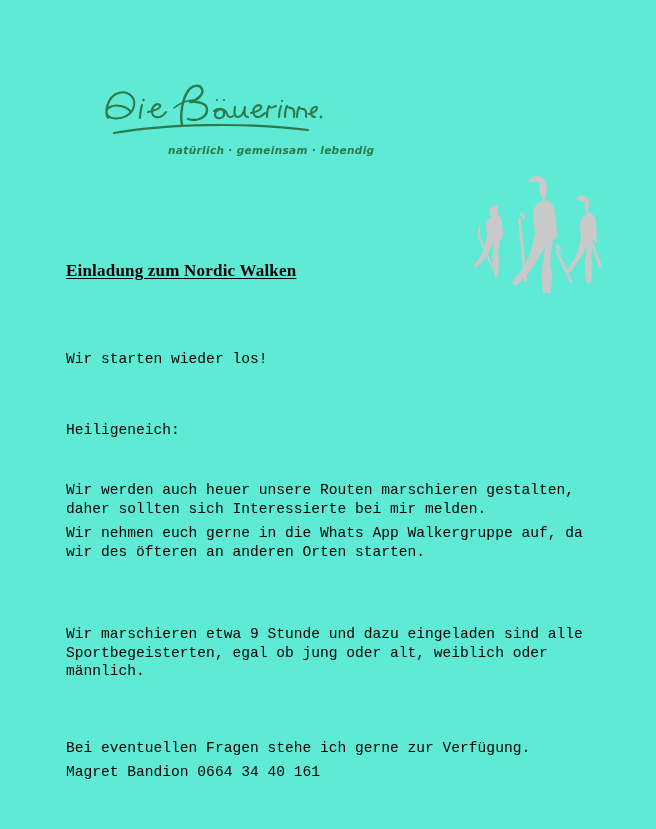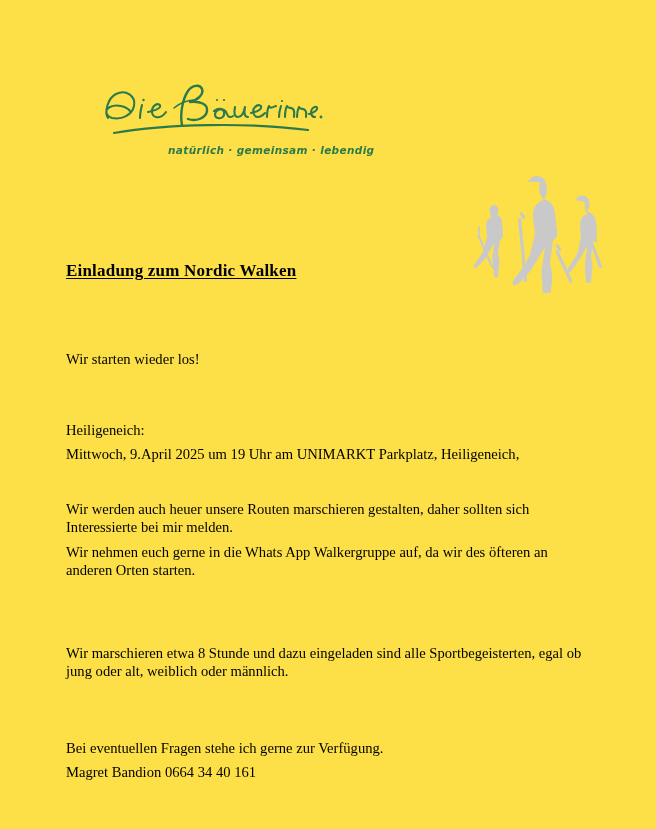--- a/index.html
+++ b/index.html
@@ -10,21 +10,21 @@
   }
   body {
     font-family: "Liberation Serif", "DejaVu Serif", serif;
     color: #000000;
     -webkit-font-smoothing: antialiased;
   }
   .page {
     position: relative;
     width: 656px;
     height: 829px;
-    background: #fde047;
+    background: #5eead4;
     overflow: hidden;
   }
 
   
   .logo {
     position: absolute;
     left: 96px;
     top: 78px;
     width: 230px;
     height: 90px;
@@ -76,20 +76,21 @@
     position: absolute;
     left: 66px;
     top: 350px;
     width: 530px;
   }
   .para {
     font-size: 14.6px;
     line-height: 18.5px;
     margin: 0;
     text-align: left;
+    font-family: Liberation Mono, monospace;
   }
   .gap-sm { height: 6px; }
   .gap-lg { height: 36px; }
   .gap-xl { height: 52px; }
   .gap-xxl { height: 58px; }
 </style>
 </head>
 <body>
 
 <div class="page">
@@ -154,27 +155,26 @@
     </g>
   </svg>
 
   <div class="doc-title">Einladung zum Nordic Walken</div>
 
   <div class="body-text">
     <p class="para">Wir starten wieder los!</p>
     <div class="gap-xl"></div>
     <p class="para">Heiligeneich:</p>
     <div class="gap-sm"></div>
-    <p class="para">Mittwoch, 9.April 2025 um 19 Uhr am UNIMARKT Parkplatz, Heiligeneich,</p>
     <div class="gap-lg"></div>
     <p class="para">Wir werden auch heuer unsere Routen marschieren gestalten, daher sollten sich Interessierte bei mir melden.</p>
     <div class="gap-sm"></div>
     <p class="para">Wir nehmen euch gerne in die Whats App Walkergruppe auf, da wir des öfteren an anderen Orten starten.</p>
     <div class="gap-sm"></div>
     <div class="gap-xxl"></div>
-    <p class="para">Wir marschieren etwa 8 Stunde und dazu eingeladen sind alle Sportbegeisterten, egal ob jung oder alt, weiblich oder männlich.</p>
+    <p class="para">Wir marschieren etwa 9 Stunde und dazu eingeladen sind alle Sportbegeisterten, egal ob jung oder alt, weiblich oder männlich.</p>
     <div class="gap-xxl"></div>
     <p class="para">Bei eventuellen Fragen stehe ich gerne zur Verfügung.</p>
     <div class="gap-sm"></div>
     <p class="para">Magret Bandion 0664 34 40 161</p>
   </div>
 
 </div>
 
 </body></html>

